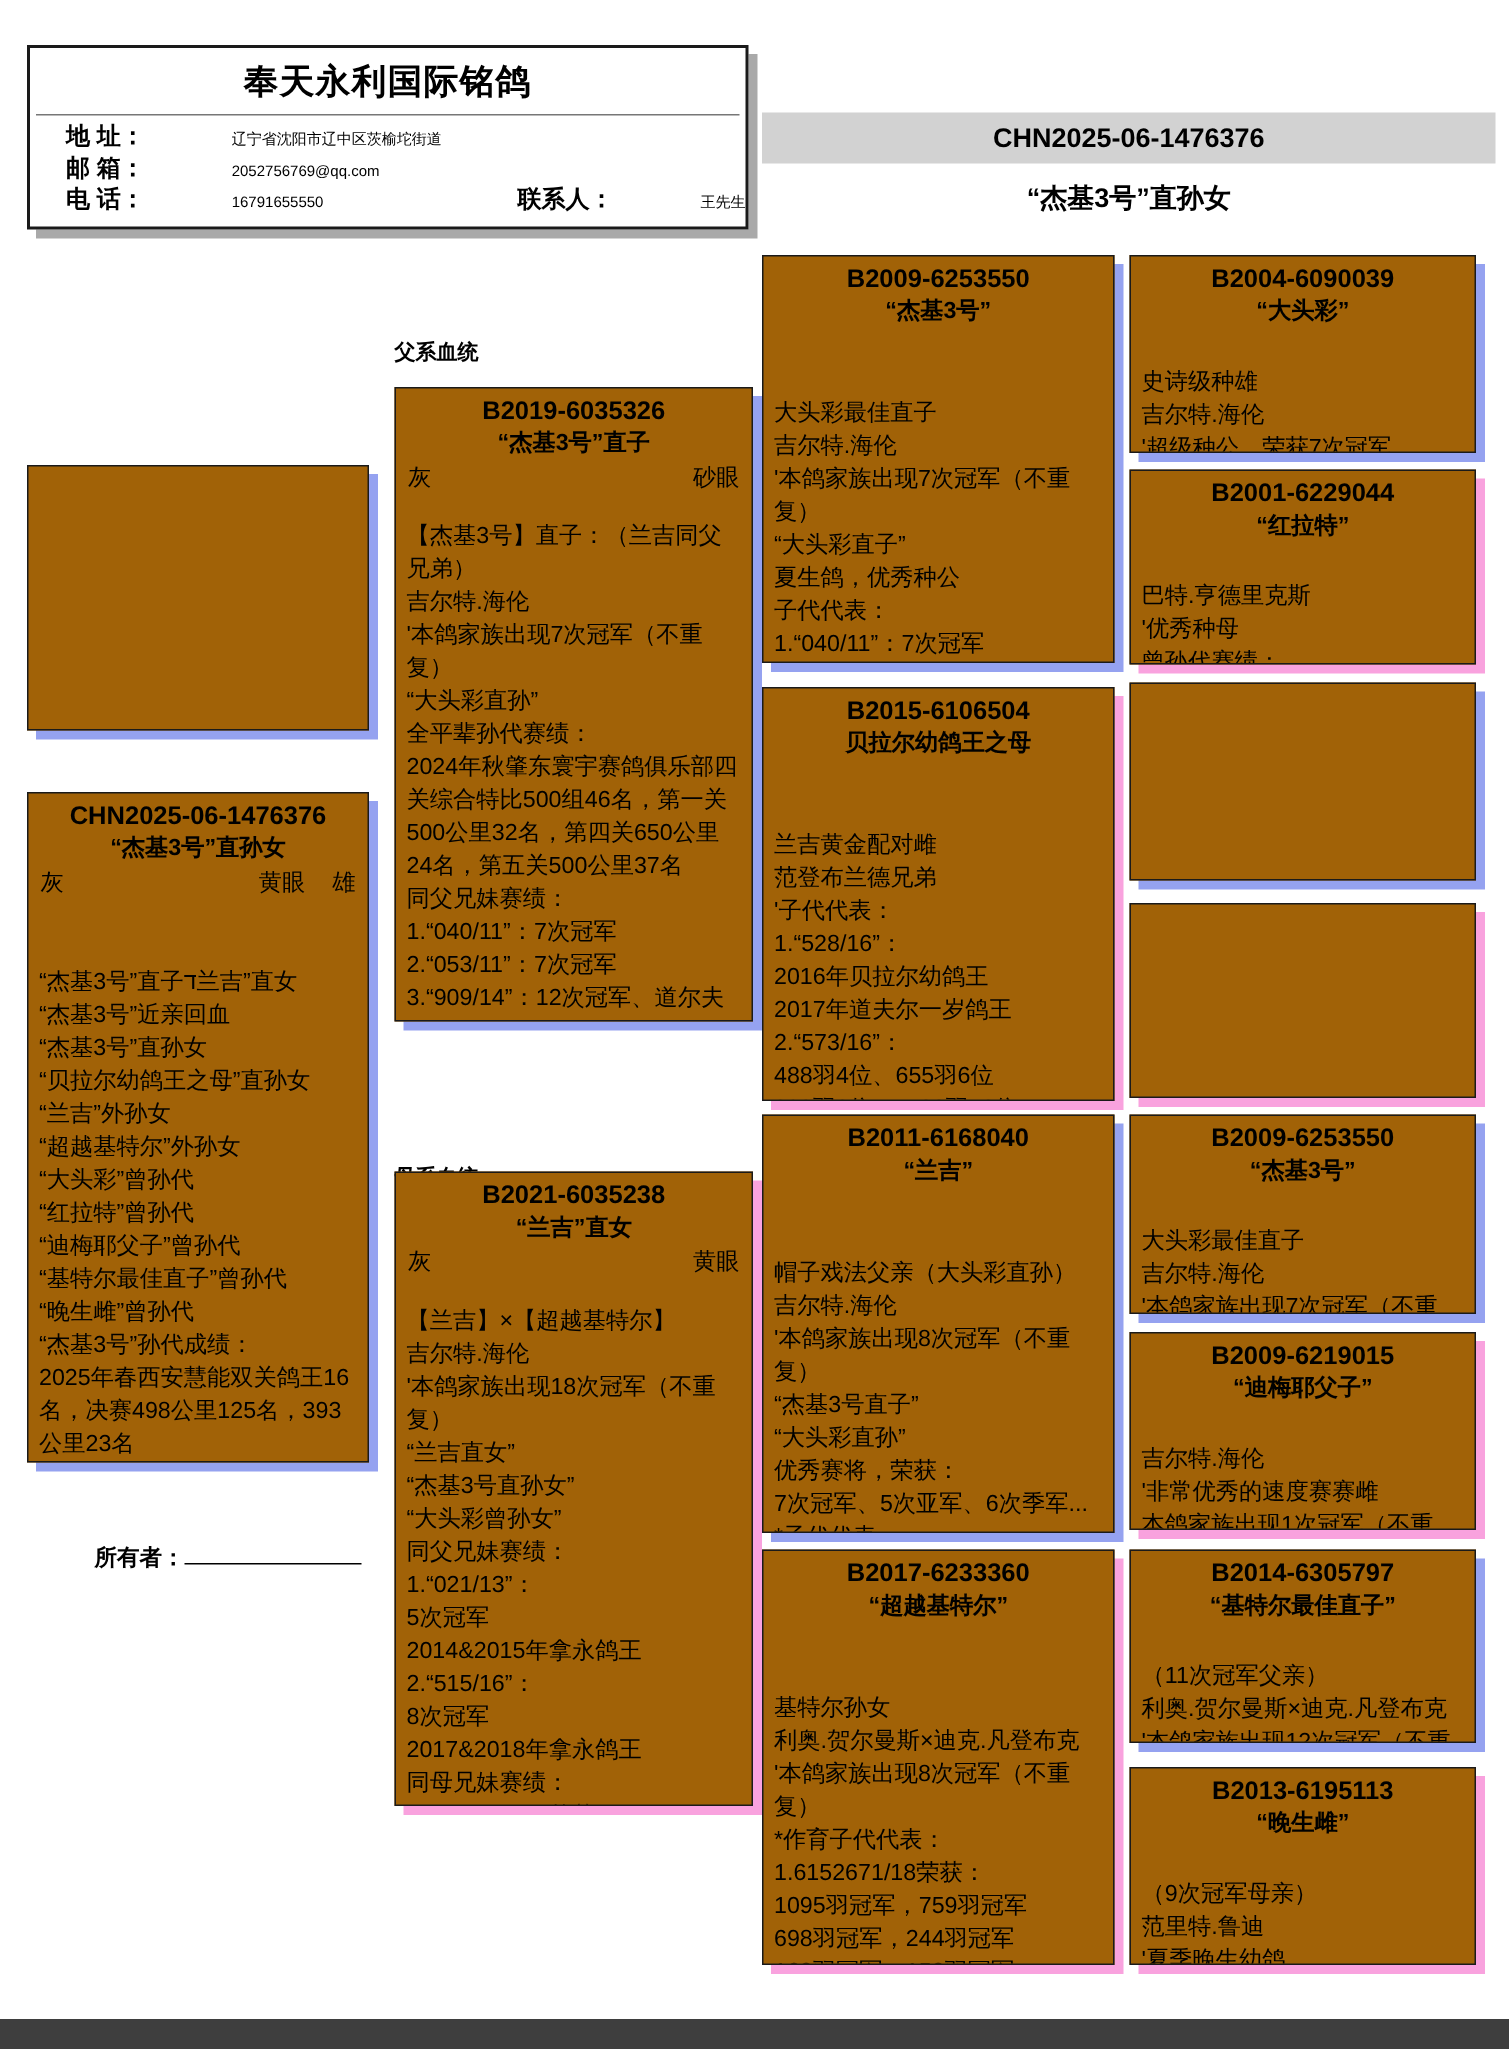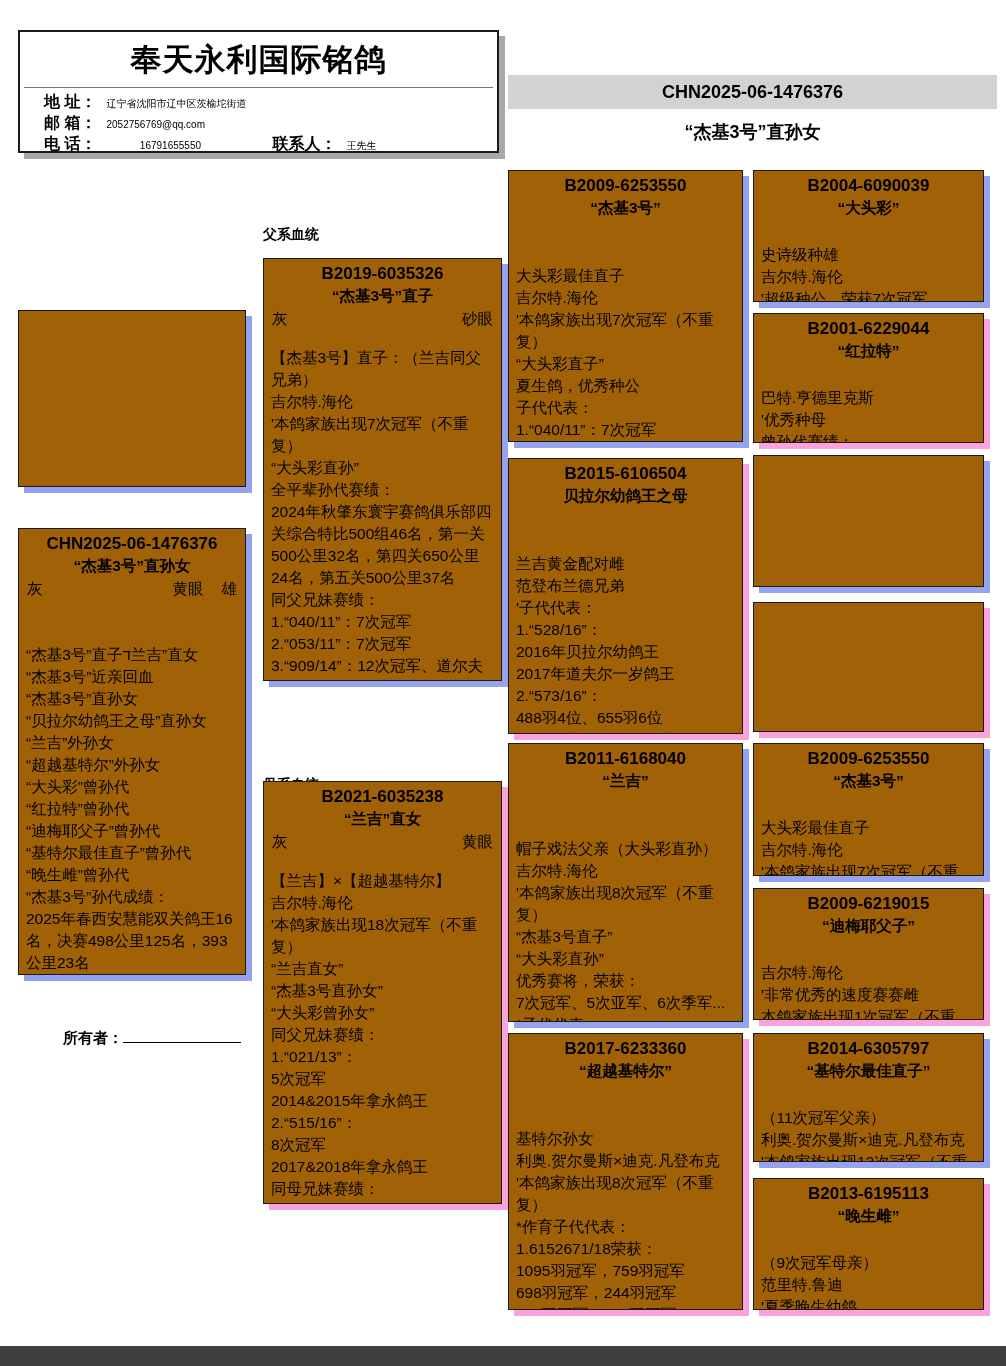--- a/index.html
+++ b/index.html
@@ -5,26 +5,26 @@
   html,body{margin:0;padding:0;background:#fff;}
   .page{
     position:relative;width:1006px;height:1366px;overflow:hidden;background:#fff;
     font-family:"Liberation Sans","DejaVu Sans",sans-serif;color:#000;
   }
   
   .hdr-box{
     position:absolute;left:18px;top:30px;width:477px;height:119px;
     background:#fff;border:2px solid #1a1a1a;box-shadow:6px 6px 0 0 var(--neutral);
   }
-  .hdr-title{font-size:31px;font-weight:bold;text-align:center;margin-top:7px;letter-spacing:1px;}
+  .hdr-title{font-size:23px;font-weight:bold;text-align:center;margin-top:7px;letter-spacing:1px;}
   .hdr-divider{border-top:1px solid #777;margin:6px 4px 4px 4px;}
-  .hdr-row{display:flex;align-items:baseline;padding:0 0 0 24px;height:21px;font-size:14px;}
+  .hdr-row{display:flex;align-items:baseline;padding:0 0 0 24px;height:21px;font-size:14px;gap:48px;}
   .hl{font-weight:bold;font-size:16px;margin-right:10px;white-space:nowrap;}
   .hv{font-size:10px;white-space:nowrap;}
-  .hv.phone{width:128px;text-align:center;}
+  .hv.phone{width:128px;}
   .hl.contact{margin-left:38px;}
   
   .ring-bar{
     position:absolute;left:508px;top:75px;width:489px;height:34px;line-height:34px;
     background:var(--bar);text-align:center;font-size:18px;font-weight:bold;
   }
   .subtitle{
     position:absolute;left:508px;top:120px;width:489px;height:24px;
     text-align:center;font-size:18px;font-weight:bold;
   }

